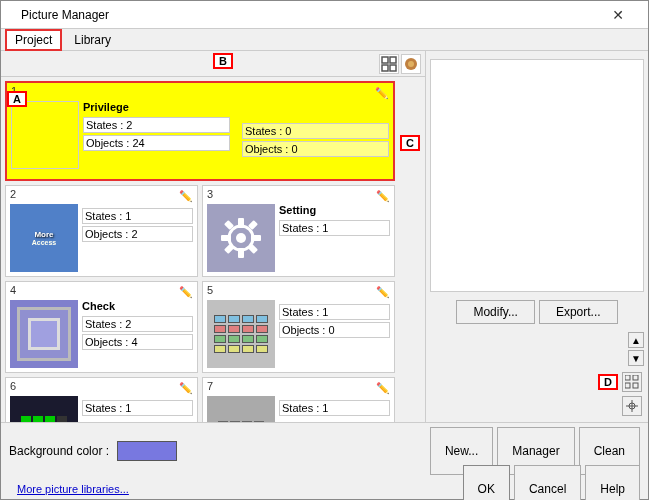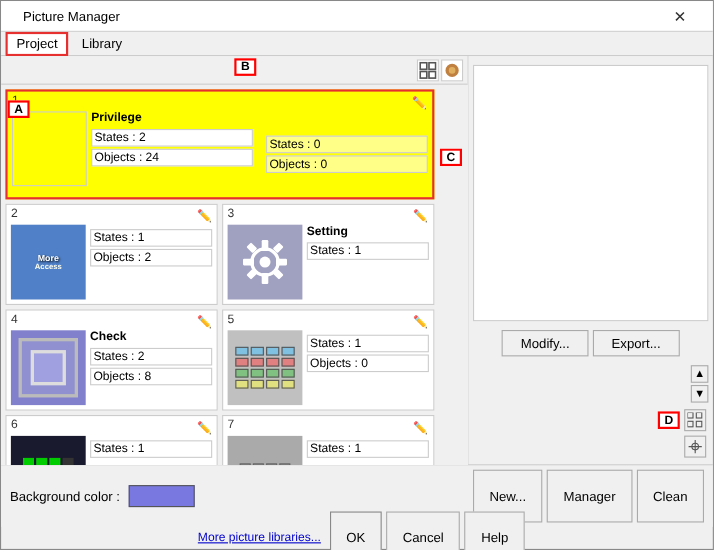--- a/index.html
+++ b/index.html
@@ -329,21 +329,21 @@
     }
     .footer-link {
       font-size: 11px;
       color: #0000cc;
       text-decoration: underline;
       cursor: pointer;
       padding: 2px 8px;
     }
     .footer-row {
       display: flex;
-      justify-content: center;
+      justify-content: space-between;
       align-items: center;
       padding: 0 8px;
       height: 20px;
     }
     
     .d-annotation-area {
       display: flex;
       flex-direction: column;
       align-items: flex-end;
       gap: 4px;
@@ -482,21 +482,21 @@
             <span class="cell-edit-icon">✏️</span>
             <div class="cell-inner">
               <div class="check-thumb">
                 <div style="width:54px;height:54px;border:3px solid #bbb;background:#9090d0;position:relative;">
                   <div style="position:absolute;inset:8px;border:3px solid #ddd;background:#a0a0e0;"></div>
                 </div>
               </div>
               <div class="cell-info">
                 <div class="cell-name">Check</div>
                 <div class="cell-states">States : 2</div>
-                <div class="cell-objects">Objects : 8</div>
+                <div class="cell-objects">Objects : 4</div>
               </div>
             </div>
           </div>
 
           <div class="grid-cell">
             <span class="cell-number">5</span>
             <span class="cell-edit-icon">✏️</span>
             <div class="cell-inner">
               <div class="keypad-thumb">
                 <div style="display:grid;grid-template-columns:repeat(4,12px);gap:2px;">

